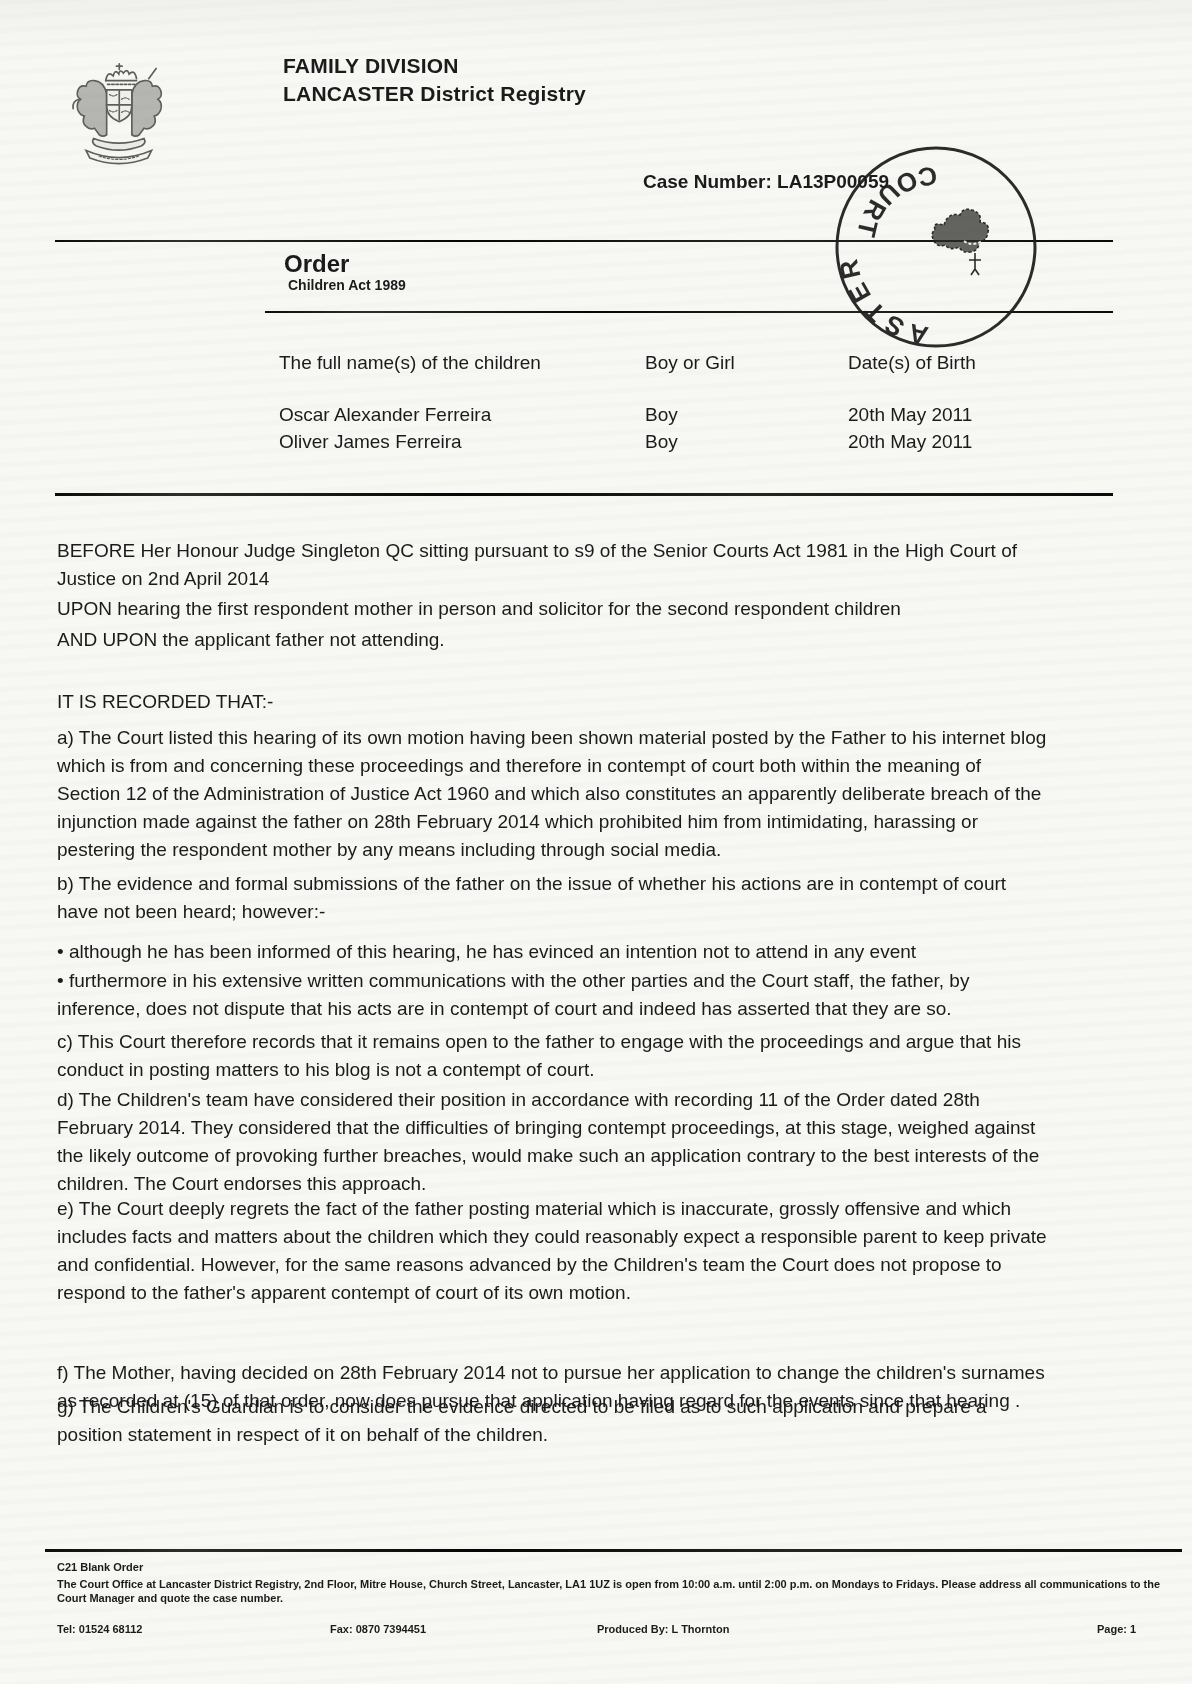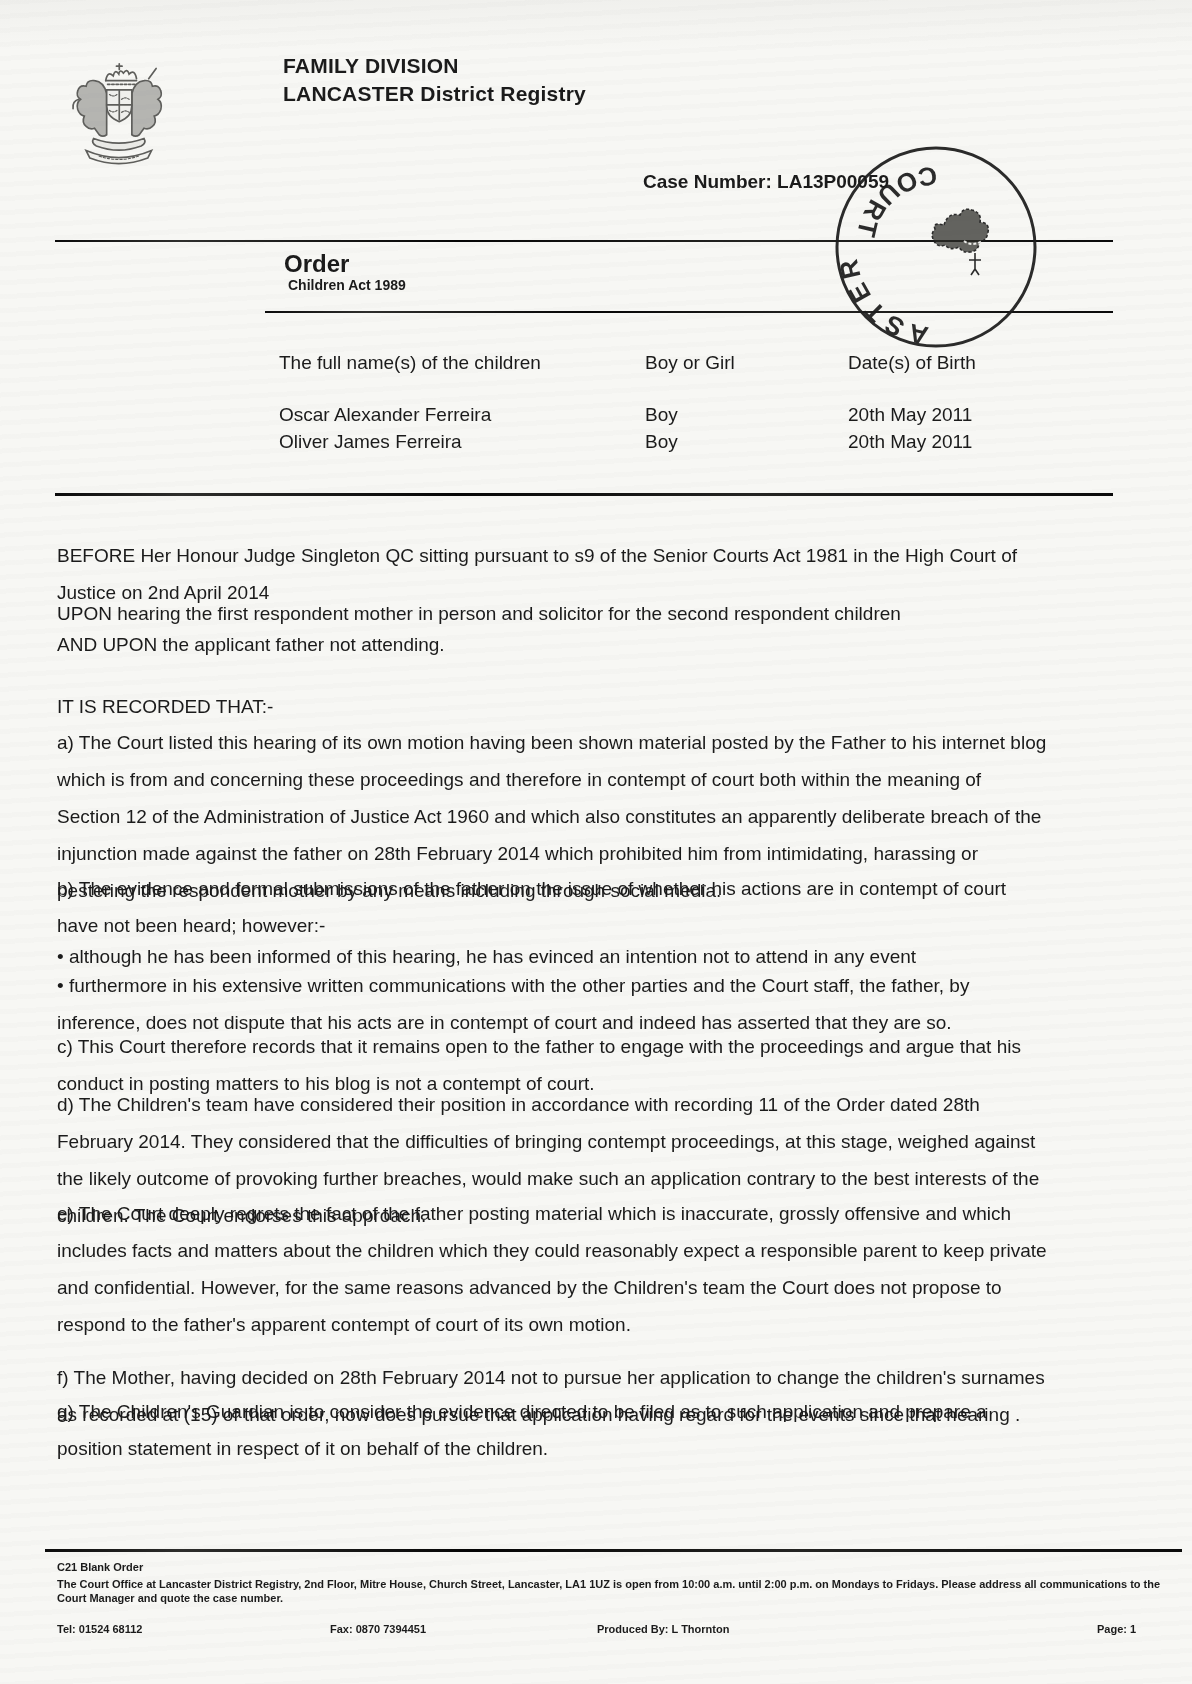--- a/index.html
+++ b/index.html
@@ -21,21 +21,21 @@
   .rule{position:absolute;height:2px;z-index:1;
     background:linear-gradient(90deg,#0c0c0c 0%,#2e2e2c 12%,#050505 38%,#242422 66%,#0a0a0a 100%);}
   .court-head{left:283px;top:52px;font-size:21px;font-weight:700;line-height:28px;letter-spacing:.2px;}
   .case-num{left:643px;top:171px;font-size:19px;font-weight:700;z-index:1;}
   .order-title{left:284px;top:250px;font-size:24px;font-weight:700;z-index:2;}
   .order-act{left:288px;top:277px;font-size:14px;font-weight:700;z-index:2;}
   .tbl{font-size:19px;z-index:1;}
   .col-name{left:279px;}
   .col-sex{left:645px;}
   .col-dob{left:848px;}
-  .body-par{left:57px;width:992px;font-size:19px;line-height:37px;z-index:1;}
+  .body-par{left:57px;width:992px;font-size:19px;line-height:28px;z-index:1;}
   .footer-small{font-size:11px;font-weight:700;line-height:14px;z-index:1;}
   .stamp-wrap{left:828px;top:139px;width:216px;height:216px;z-index:3;opacity:.93;}
   .arms-wrap{left:60px;top:54px;width:112px;height:126px;z-index:1;opacity:.88;}
 </style>
 </head>
 <body>
 
 <div class="abs arms-wrap">
   <svg width="112" height="126" viewBox="0 0 120 126">
     <g stroke="#4a4a47" stroke-width="1.8" fill="none" stroke-linecap="round">

